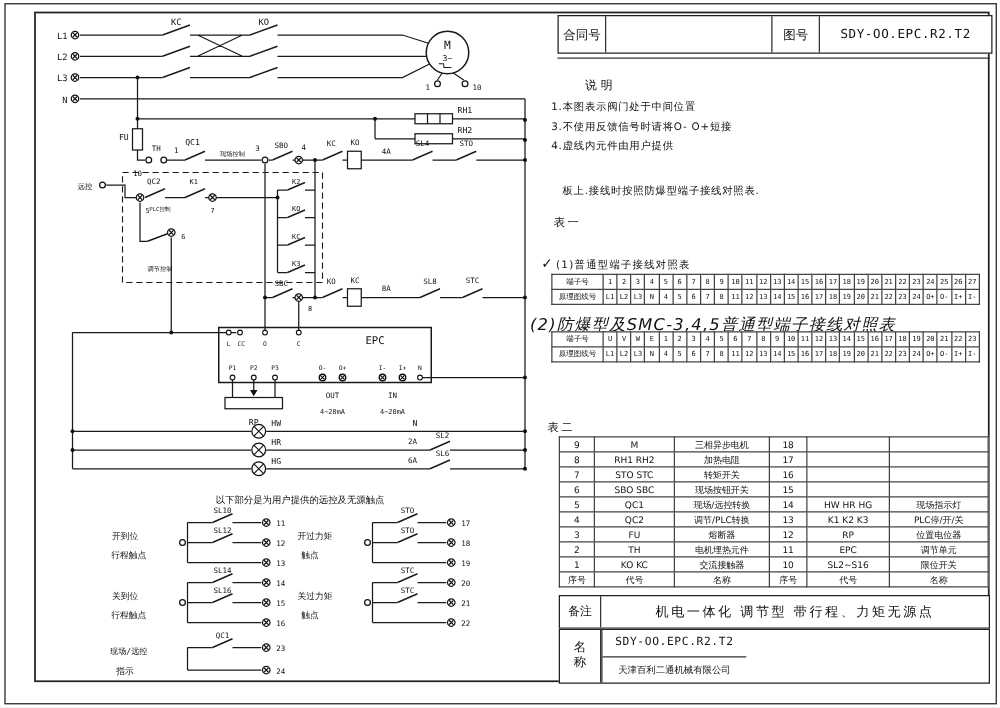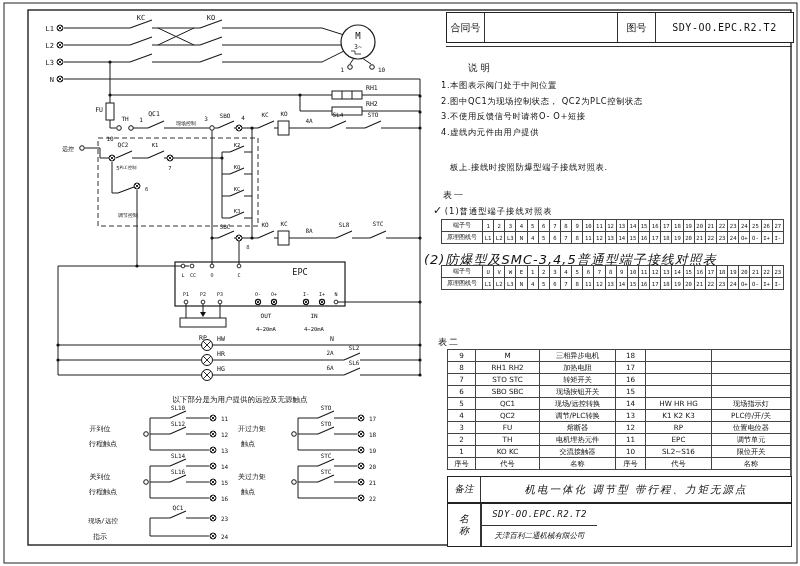--- a/index.html
+++ b/index.html
@@ -20,21 +20,21 @@
   
   table.tt{position:absolute;border-collapse:collapse;table-layout:fixed;width:343px;background:#fff;}
   table.tt th,table.tt td{border:1px solid #444;padding:0;height:11px;text-align:center;
         font-size:5.6px;font-weight:normal;overflow:hidden;font-family:"DejaVu Sans Mono","Liberation Mono",monospace;}
   table.tt th{width:40px;font-size:6px;font-family:"DejaVu Sans","Liberation Sans",sans-serif;}
   
   table.ct{position:absolute;border-collapse:collapse;table-layout:fixed;width:343px;background:#fff;}
   table.ct td{border:1px solid #444;padding:0;height:11px;text-align:center;font-size:7.2px;
         white-space:nowrap;overflow:hidden;}
   
-  .box{position:absolute;display:flex;border:1.4px solid #222;background:#fff;font-style:italic;}
+  .box{position:absolute;display:flex;border:1.4px solid #222;background:#fff;}
   .bcell{display:flex;align-items:center;justify-content:center;overflow:hidden;}
   .sec-label{font-size:9px;letter-spacing:2px;}
   svg text{fill:#111;font-family:"DejaVu Sans Mono","DejaVu Sans",sans-serif;text-anchor:middle;}
   svg text.st{text-anchor:start;} svg text.en{text-anchor:end;}
   svg .t45{font-size:4.5px;} svg .t5{font-size:5px;} svg .t55{font-size:5.5px;}
   svg .t6{font-size:6px;} svg .t65{font-size:6.5px;} svg .t7{font-size:7px;}
   svg .t75{font-size:7.5px;} svg .t8{font-size:8.5px;} svg .t9{font-size:9px;}
 </style>
 </head>
 <body>
@@ -273,27 +273,26 @@
   <div class="cell" style="width:37px;">合同号</div>
   <div class="cell" style="flex:1;"></div>
   <div class="cell" style="width:37px;">图号</div>
   <div class="cell mono" style="width:137px;">SDY-OO.EPC.R2.T2</div>
 </div>
 <div class="hline" style="left:446px;top:46px;width:346px;"></div>
 
 <div class="abs" style="left:468px;top:62px;font-size:9.5px;">说 明</div>
 <div class="abs" style="left:441px;top:78px;width:352px;">
   <div class="note">1.本图表示阀门处于中间位置</div>
-  <div class="note">2.图中QC1为现场控制状态， QC2为PLC控制状态</div>
   <div class="note">3.不使用反馈信号时请将O- O+短接</div>
   <div class="note">4.虚线内元件由用户提供</div>
   <div class="note ind">板上.接线时按照防爆型端子接线对照表.</div>
 </div>
 
-<div class="abs sec-label" style="left:443px;top:189px;">表一</div>
+<div class="abs sec-label" style="left:443px;top:172px;">表一</div>
 <div class="abs" style="left:433px;top:204px;font-size:8.3px;white-space:nowrap;">
   <span style="font-size:11px;">✓</span>
   <span style="letter-spacing:1px;">(1)普通型端子接线对照表</span>
 </div>
 <table class="tt" style="left:441px;top:219px;">
   <tbody>
         <tr>
           <th>端子号</th>
           <td>1</td>
           <td>2</td>

